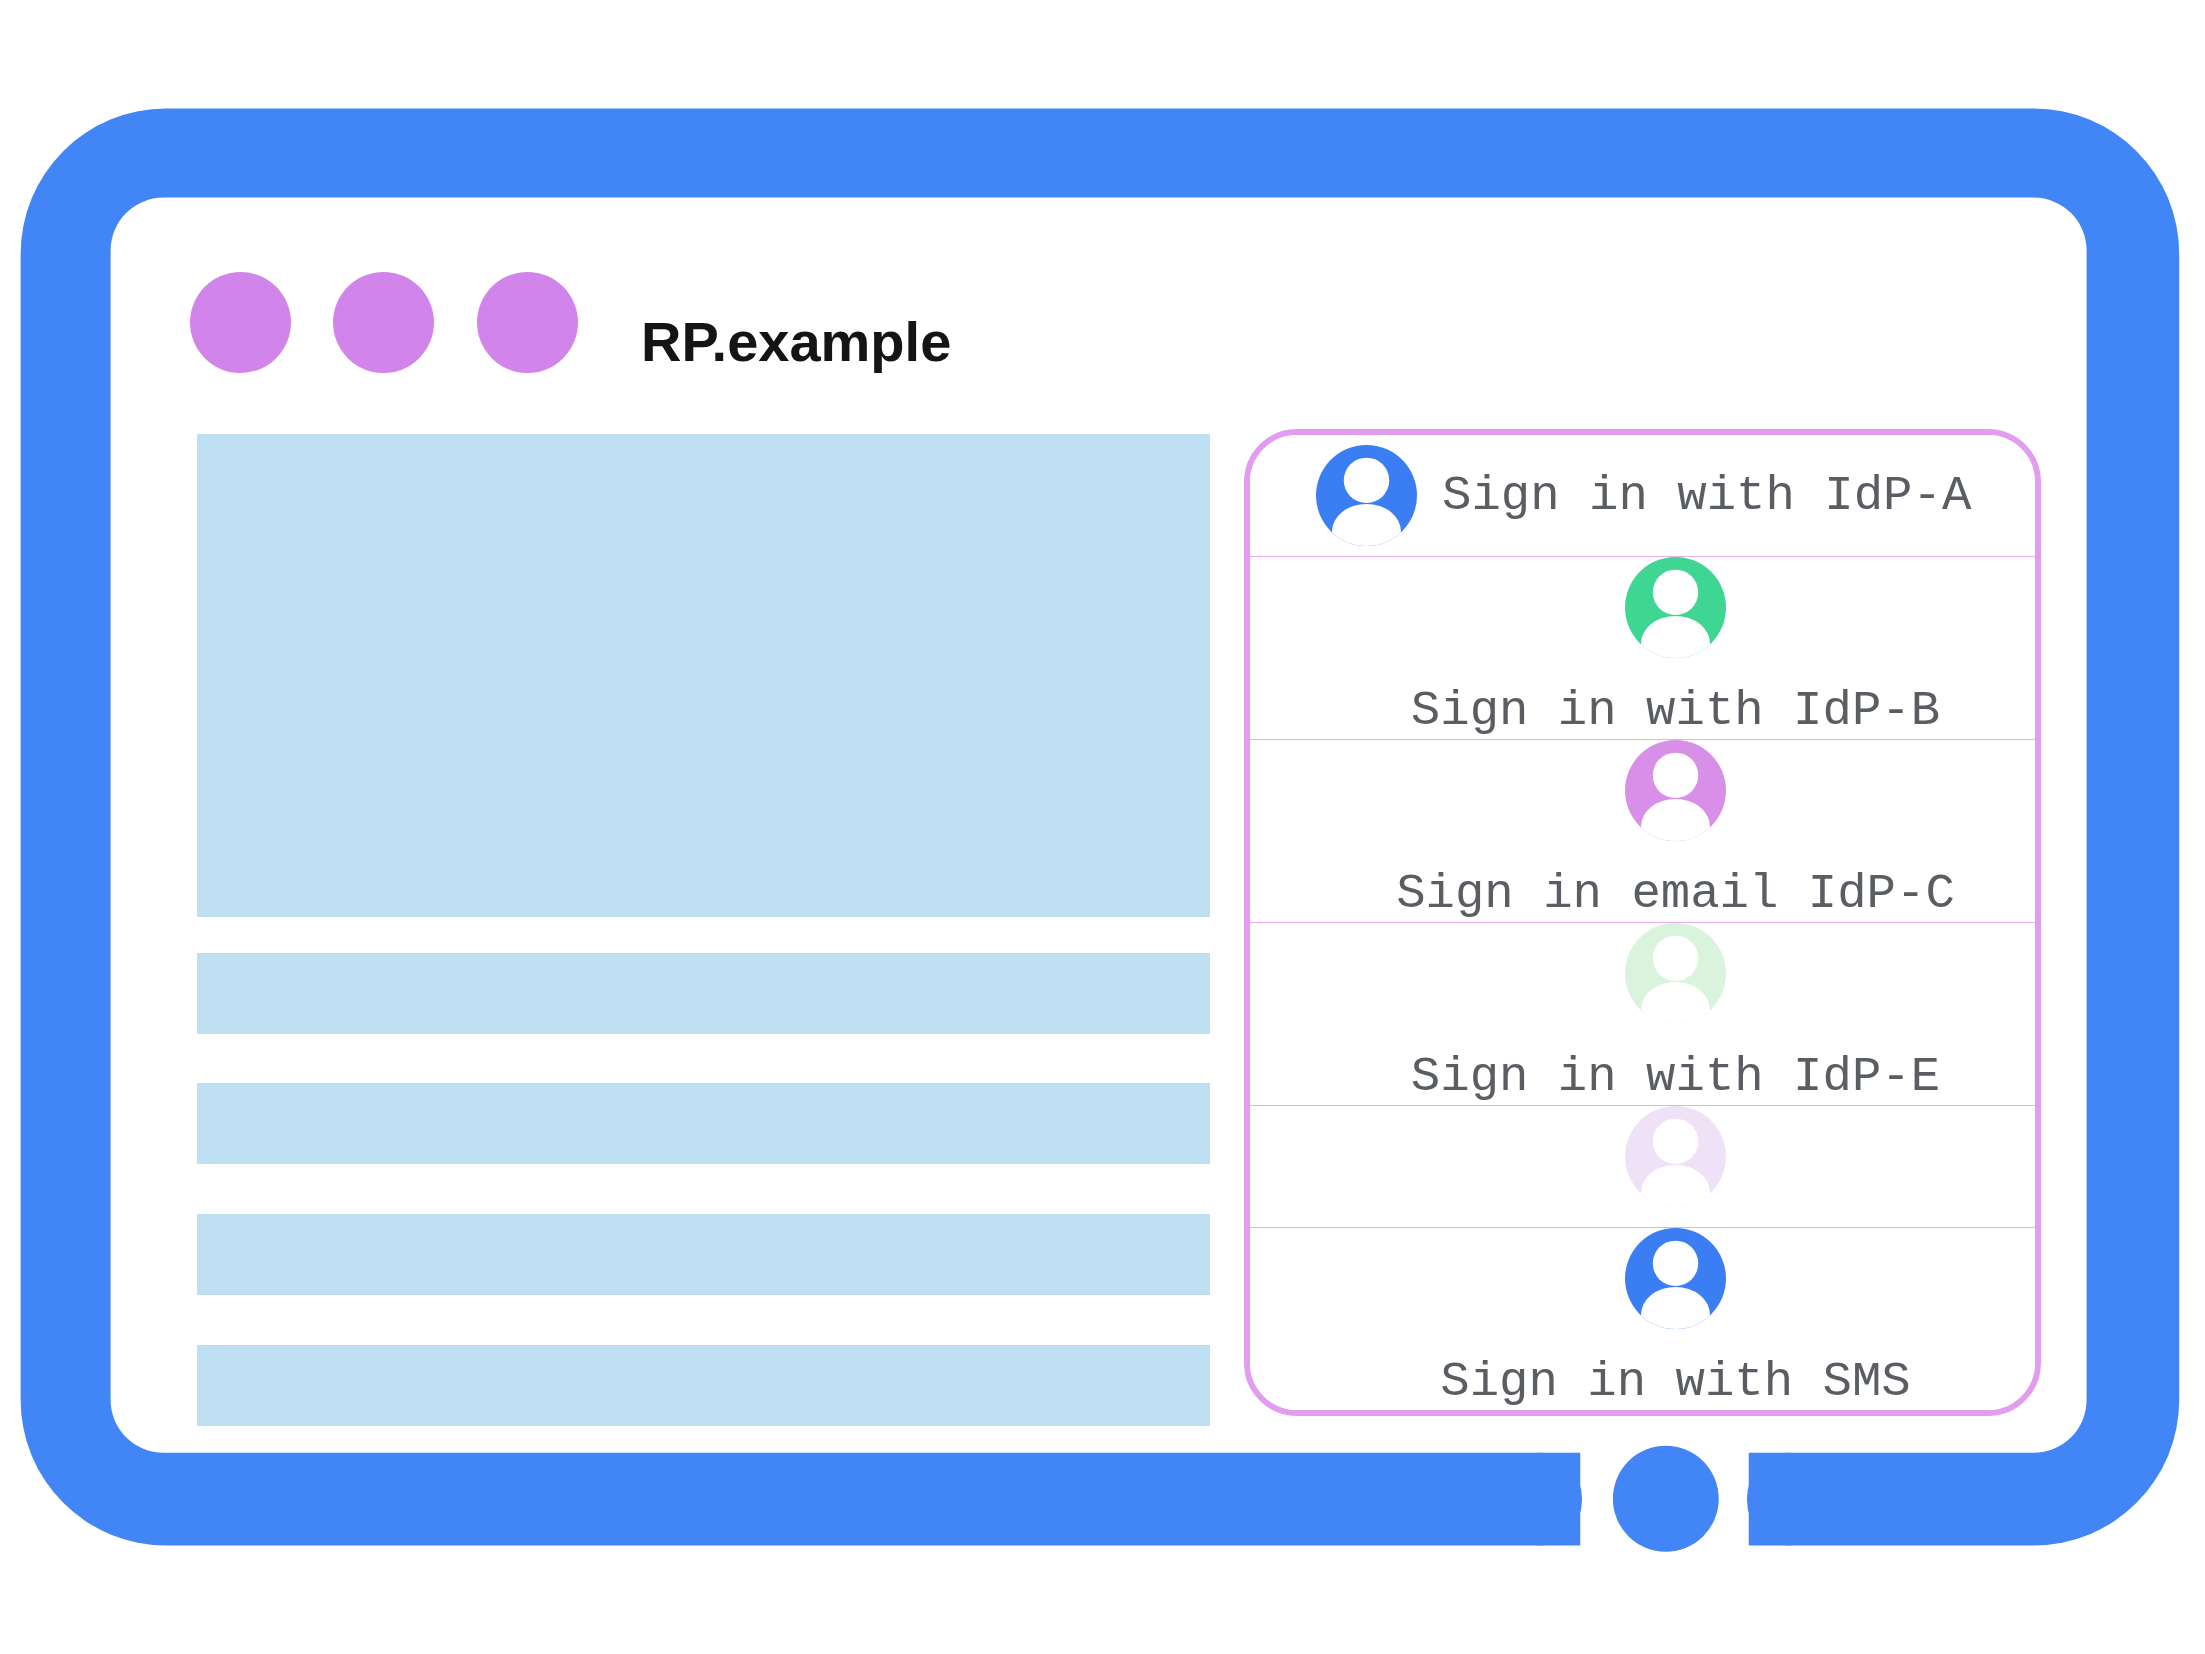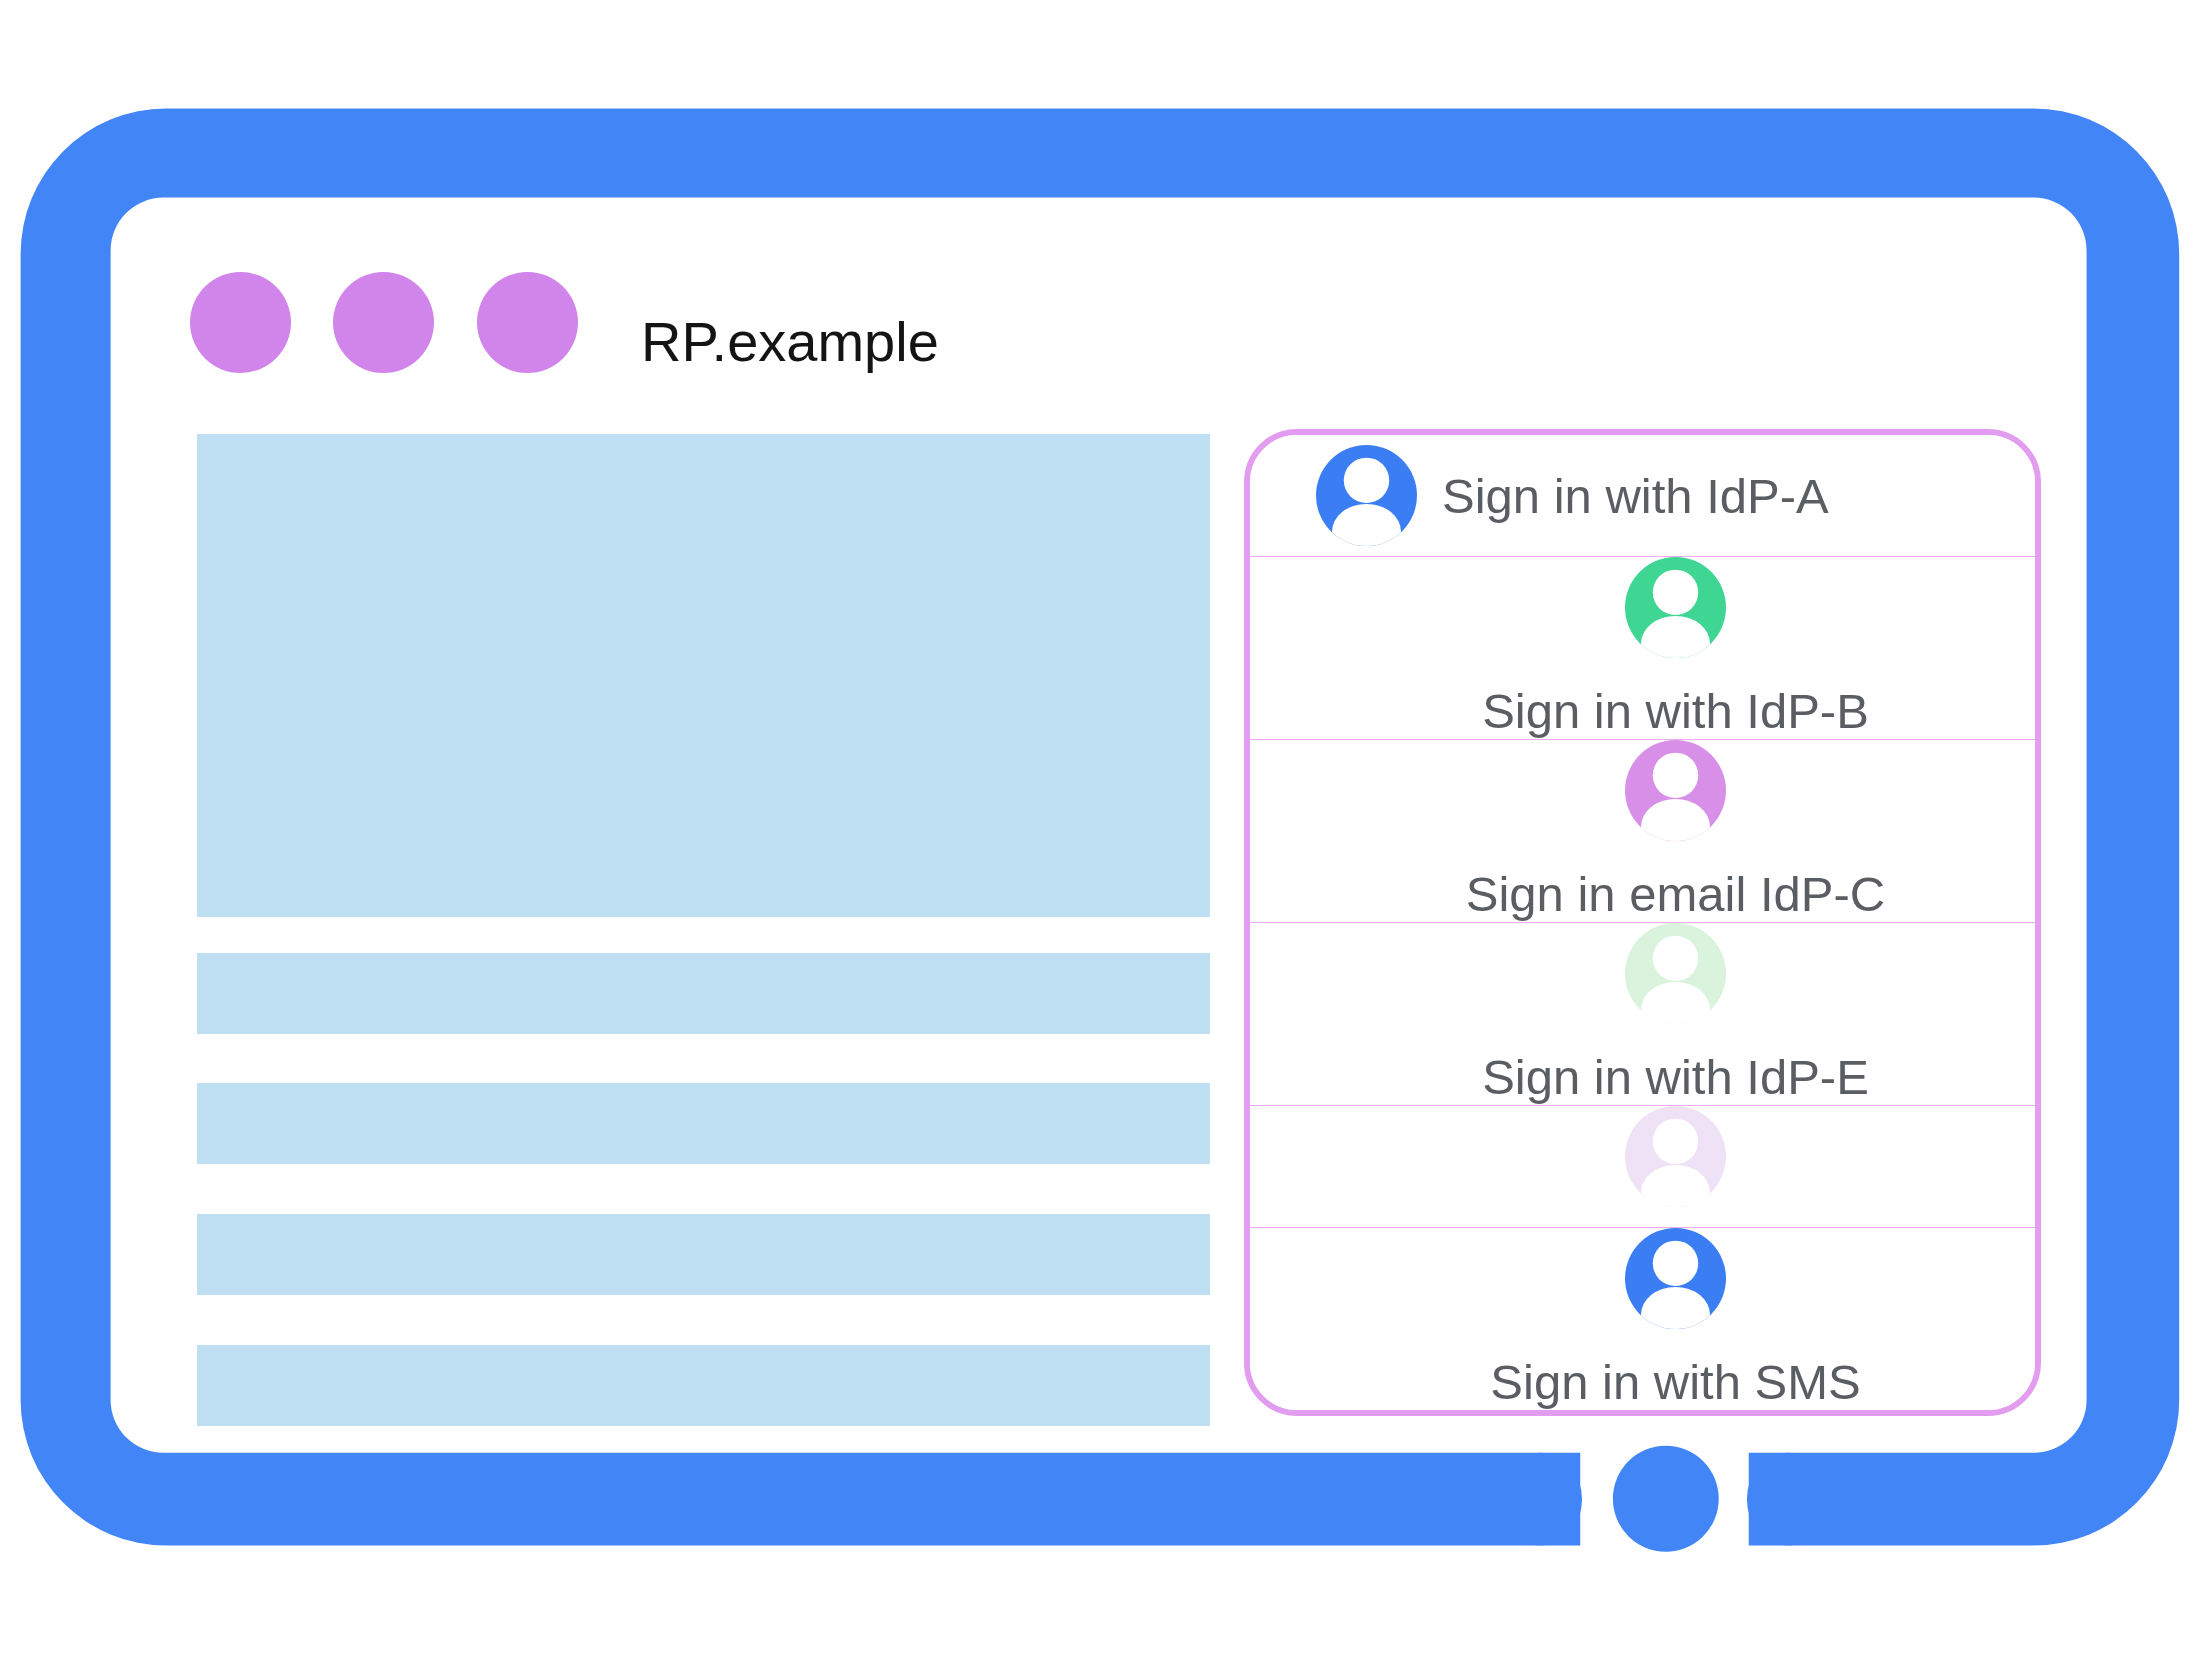--- a/index.html
+++ b/index.html
@@ -8,34 +8,34 @@
     font-family:"Liberation Sans",sans-serif;overflow:hidden;
   }
   .frame-svg{position:absolute;left:0;top:0;width:2206px;height:1654px;display:block;}
   .window-dot{
     position:absolute;top:272px;width:101px;height:101px;border-radius:50%;
     background:#D184EA;
   }
   .dot-1{left:190px;} .dot-2{left:333px;} .dot-3{left:477px;}
   .page-title{
     position:absolute;left:641px;top:291px;height:101px;display:flex;align-items:center;
-    font-size:56px;font-weight:400;color:#141414;letter-spacing:0px;
+    font-size:56px;font-weight:700;color:#141414;letter-spacing:0px;
   }
   .ph{position:absolute;left:197px;width:1013px;background:#BFE0F3;}
   .ph-hero{top:434px;height:483px;}
   .ph-line{height:81px;}
   .ph-line-1{top:953px;} .ph-line-2{top:1083px;} .ph-line-3{top:1214px;} .ph-line-4{top:1345px;}
   .signin-panel{
     position:absolute;left:1244px;top:429px;width:797px;height:987px;
     box-sizing:border-box;border:6.2px solid #E29DF0;border-radius:53px;background:#ffffff;
     display:flex;flex-direction:column;overflow:hidden;
   }
   .signin-row{
     flex:1 1 0;display:flex;align-items:center;gap:25px;padding-left:66px;
-    background:#ffffff;cursor:pointer;
+    background:#ffffff;cursor:pointer;font-family:Liberation Mono, monospace;
   }
   .signin-row + .signin-row{border-top:1.8px solid #EBACEE;flex-direction:column;}
   .avatar{width:101px;height:101px;flex:none;display:block;}
   .signin-label{font-size:49px;font-weight:500;color:#5A5E63;white-space:nowrap;}
   .defs-svg{position:absolute;width:0;height:0;overflow:hidden;}
 </style>
 </head>
 <body>
 
 <svg class="defs-svg" aria-hidden="true">

